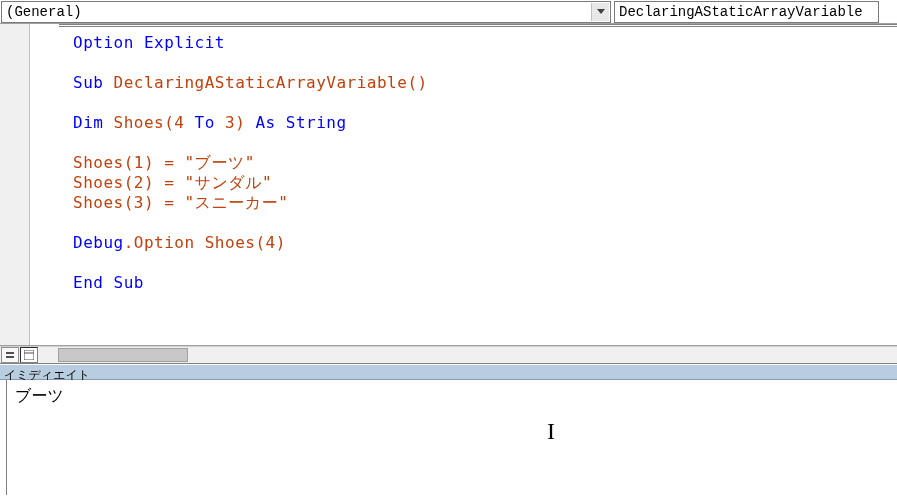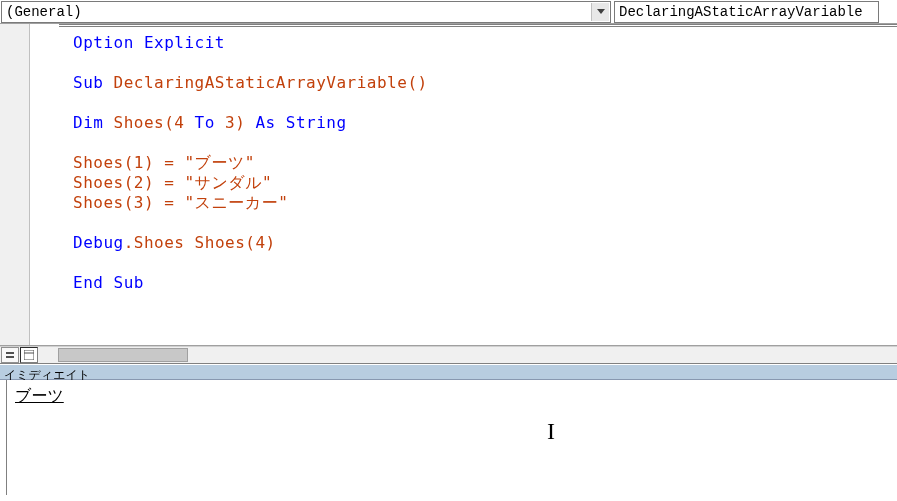--- a/index.html
+++ b/index.html
@@ -145,21 +145,20 @@
     border-left: 6px solid #ffffff;
     position: relative;
   }
   .immediate-inner {
     border-left: 1px solid #808080;
     padding: 6px 8px;
     height: 100%;
     font-family: "MS Gothic", monospace;
     font-size: 16px;
     position: relative;
-    text-decoration: underline;
   }
   .ibeam {
     position: absolute;
     left: 540px;
     top: 38px;
     font-family: serif;
     font-size: 24px;
     color: #000;
   }
 </style>
@@ -187,21 +186,21 @@
     <div class="code-line"><span class="kw">Option Explicit</span></div>
     <div class="code-line">&nbsp;</div>
     <div class="code-line"><span class="kw">Sub </span><span class="txt">DeclaringAStaticArrayVariable()</span></div>
     <div class="code-line">&nbsp;</div>
     <div class="code-line"><span class="kw">Dim </span><span class="txt">Shoes(4 </span><span class="kw">To </span><span class="txt">3) </span><span class="kw">As String</span></div>
     <div class="code-line">&nbsp;</div>
     <div class="code-line"><span class="txt">Shoes(1) = "ブーツ"</span></div>
     <div class="code-line"><span class="txt">Shoes(2) = "サンダル"</span></div>
     <div class="code-line"><span class="txt">Shoes(3) = "スニーカー"</span></div>
     <div class="code-line">&nbsp;</div>
-    <div class="code-line"><span class="kw">Debug</span><span class="txt">.Shoes </span><span class="txt">Shoes(4)</span></div>
+    <div class="code-line"><span class="kw">Debug</span><span class="txt">.Option </span><span class="txt">Shoes(4)</span></div>
     <div class="code-line">&nbsp;</div>
     <div class="code-line"><span class="kw">End Sub</span></div>
   </div>
 </div>
 
 <div class="split-bar">
   <div class="split-btn">
     <svg width="10" height="8" viewBox="0 0 10 8">
       <rect x="1" y="1" width="8" height="2" fill="#505050"></rect>
       <rect x="1" y="5" width="8" height="2" fill="#505050"></rect>

